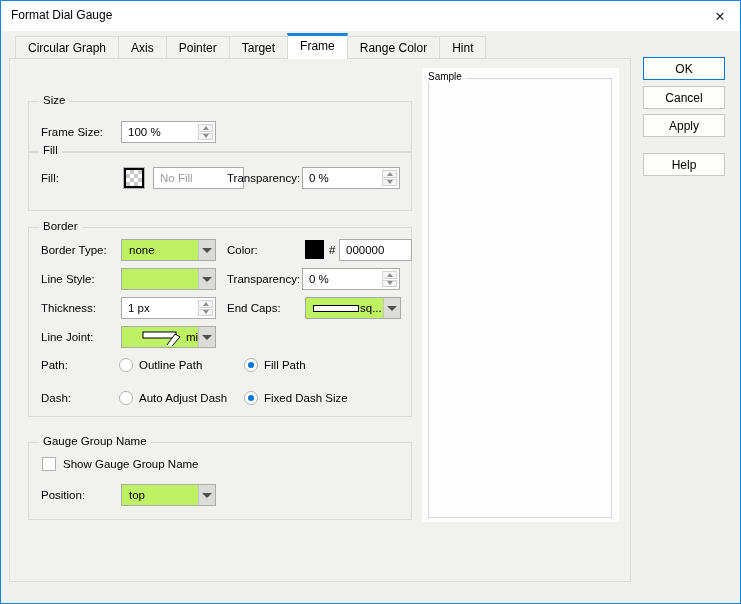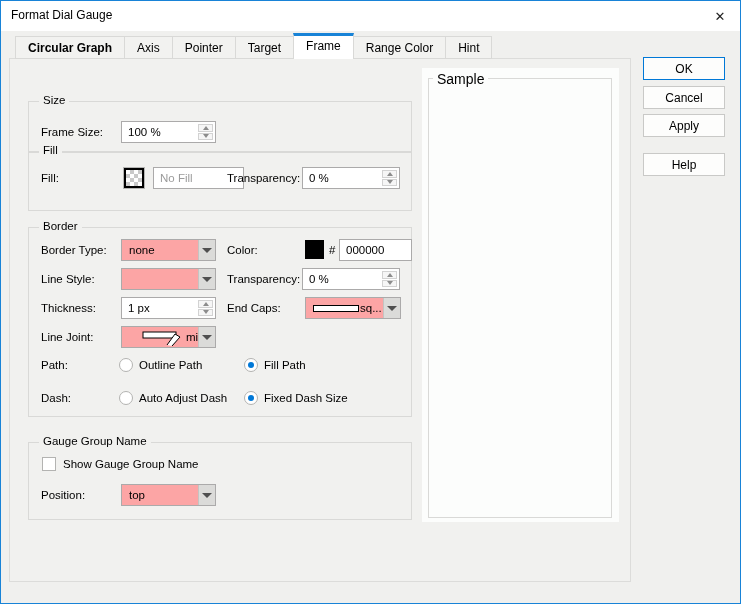--- a/index.html
+++ b/index.html
@@ -11,41 +11,41 @@
     overflow:hidden;
   }
   .titlebar{position:absolute;left:0;top:0;width:100%;height:30px;background:#ffffff;}
   .title-text{position:absolute;left:10px;top:7px;font-size:12px;}
   .close-btn{position:absolute;right:11px;top:6px;width:18px;height:18px;
     display:flex;align-items:center;justify-content:center;font-size:13px;color:#222;cursor:default;}
   
   .tabs{position:absolute;left:14px;top:35px;display:flex;z-index:3;}
   .tab{height:23px;line-height:22px;padding:0 12px;background:#f2f2f0;
     border:1px solid #d9d9d7;margin-left:-1px;white-space:nowrap;}
-  .tab:first-child{margin-left:0;font-weight:bold;}
+  .tab:first-child{margin-left:0;}
   .tab.active{background:#ffffff;border-top:3px solid #1883d7;border-bottom:none;
     height:26px;margin-top:-3px;line-height:21px;position:relative;z-index:4;}
   
   .tabpage{position:absolute;left:8px;top:57px;width:622px;height:524px;
     border:1px solid #dcdcda;background:#f1f1ef;z-index:1;}
   .group{position:absolute;border:1px solid #d9d9d7;}
   .group-title{position:absolute;left:10px;top:-8px;background:#f1f1ef;padding:0 4px;font-size:11.5px;}
   .lbl{position:absolute;height:22px;line-height:22px;font-size:11.5px;white-space:nowrap;}
   .input{position:absolute;height:22px;background:#fff;border:1px solid #abaaaa;
     display:flex;align-items:center;padding:0 6px;font-size:11.5px;}
   .input .val{flex:1;}
   .gray-text{color:#9b9b9b;}
   
   .spin{position:absolute;right:2px;top:2px;width:15px;height:16px;display:flex;flex-direction:column;justify-content:center;gap:1px;}
   .spin-btn{width:15px;height:8px;background:#f6f6f6;border:1px solid #d2d2d2;
     display:flex;align-items:center;justify-content:center;}
   .tri-up{width:0;height:0;border-left:3px solid transparent;border-right:3px solid transparent;border-bottom:4px solid #8c8c8c;}
   .tri-dn{width:0;height:0;border-left:3px solid transparent;border-right:3px solid transparent;border-top:4px solid #8c8c8c;}
   
-  .dd{position:absolute;height:22px;background:#fca5a5;border:1px solid #abaaaa;
+  .dd{position:absolute;height:22px;background:#bef264;border:1px solid #abaaaa;
     display:flex;align-items:center;padding:0 0 0 7px;font-size:11.5px;}
   .dd .val{flex:1;white-space:nowrap;overflow:hidden;}
   .dd-btn{width:17px;height:20px;background:#dbdbd9;border-left:1px solid #c4c4c2;
     display:flex;align-items:center;justify-content:center;flex:none;}
   .tri-big{width:0;height:0;border-left:5px solid transparent;border-right:5px solid transparent;border-top:5px solid #4f4f4f;}
   
   .line-preview{width:58px;height:0;border-top:1px solid #000;}
   .endcap-rect{width:46px;height:7px;border:1px solid #000;background:#fff;flex:none;}
   
   .radio{position:absolute;width:14px;height:14px;border-radius:50%;border:1px solid #b3b3b1;background:#fff;}
@@ -56,21 +56,21 @@
   .fill-swatch{position:absolute;width:20px;height:20px;border:2px solid #000;
     box-shadow:0 0 0 1px #b5b5b3;
     background-image:
       linear-gradient(45deg,#c9c9c9 25%,transparent 25%,transparent 75%,#c9c9c9 75%),
       linear-gradient(45deg,#c9c9c9 25%,#fff 25%,#fff 75%,#c9c9c9 75%);
     background-size:8px 8px;background-position:0 0,4px 4px;}
   .color-swatch{position:absolute;width:19px;height:19px;background:#000;}
   
   .sample-box{position:absolute;left:412px;top:9px;width:197px;height:454px;background:#fcfdfc;}
   .sample-fs{position:absolute;left:6px;top:10px;width:184px;height:440px;border:1px solid #d9d9d7;}
-  .sample-title{position:absolute;left:11px;top:3px;background:#fcfdfc;padding:0 4px;font-size:14px;}
+  .sample-title{position:absolute;left:2px;top:3px;background:#fcfdfc;padding:0 4px;font-size:10px;}
   
   .btn{position:absolute;left:642px;width:82px;height:23px;background:#fdfdfc;
     border:1px solid #c9c9c7;display:flex;align-items:center;justify-content:center;font-size:12px;}
   .btn.default{border-color:#0078d7;}
   svg{display:block;}
 </style>
 </head>
 <body>
 
 <div class="dlg">

